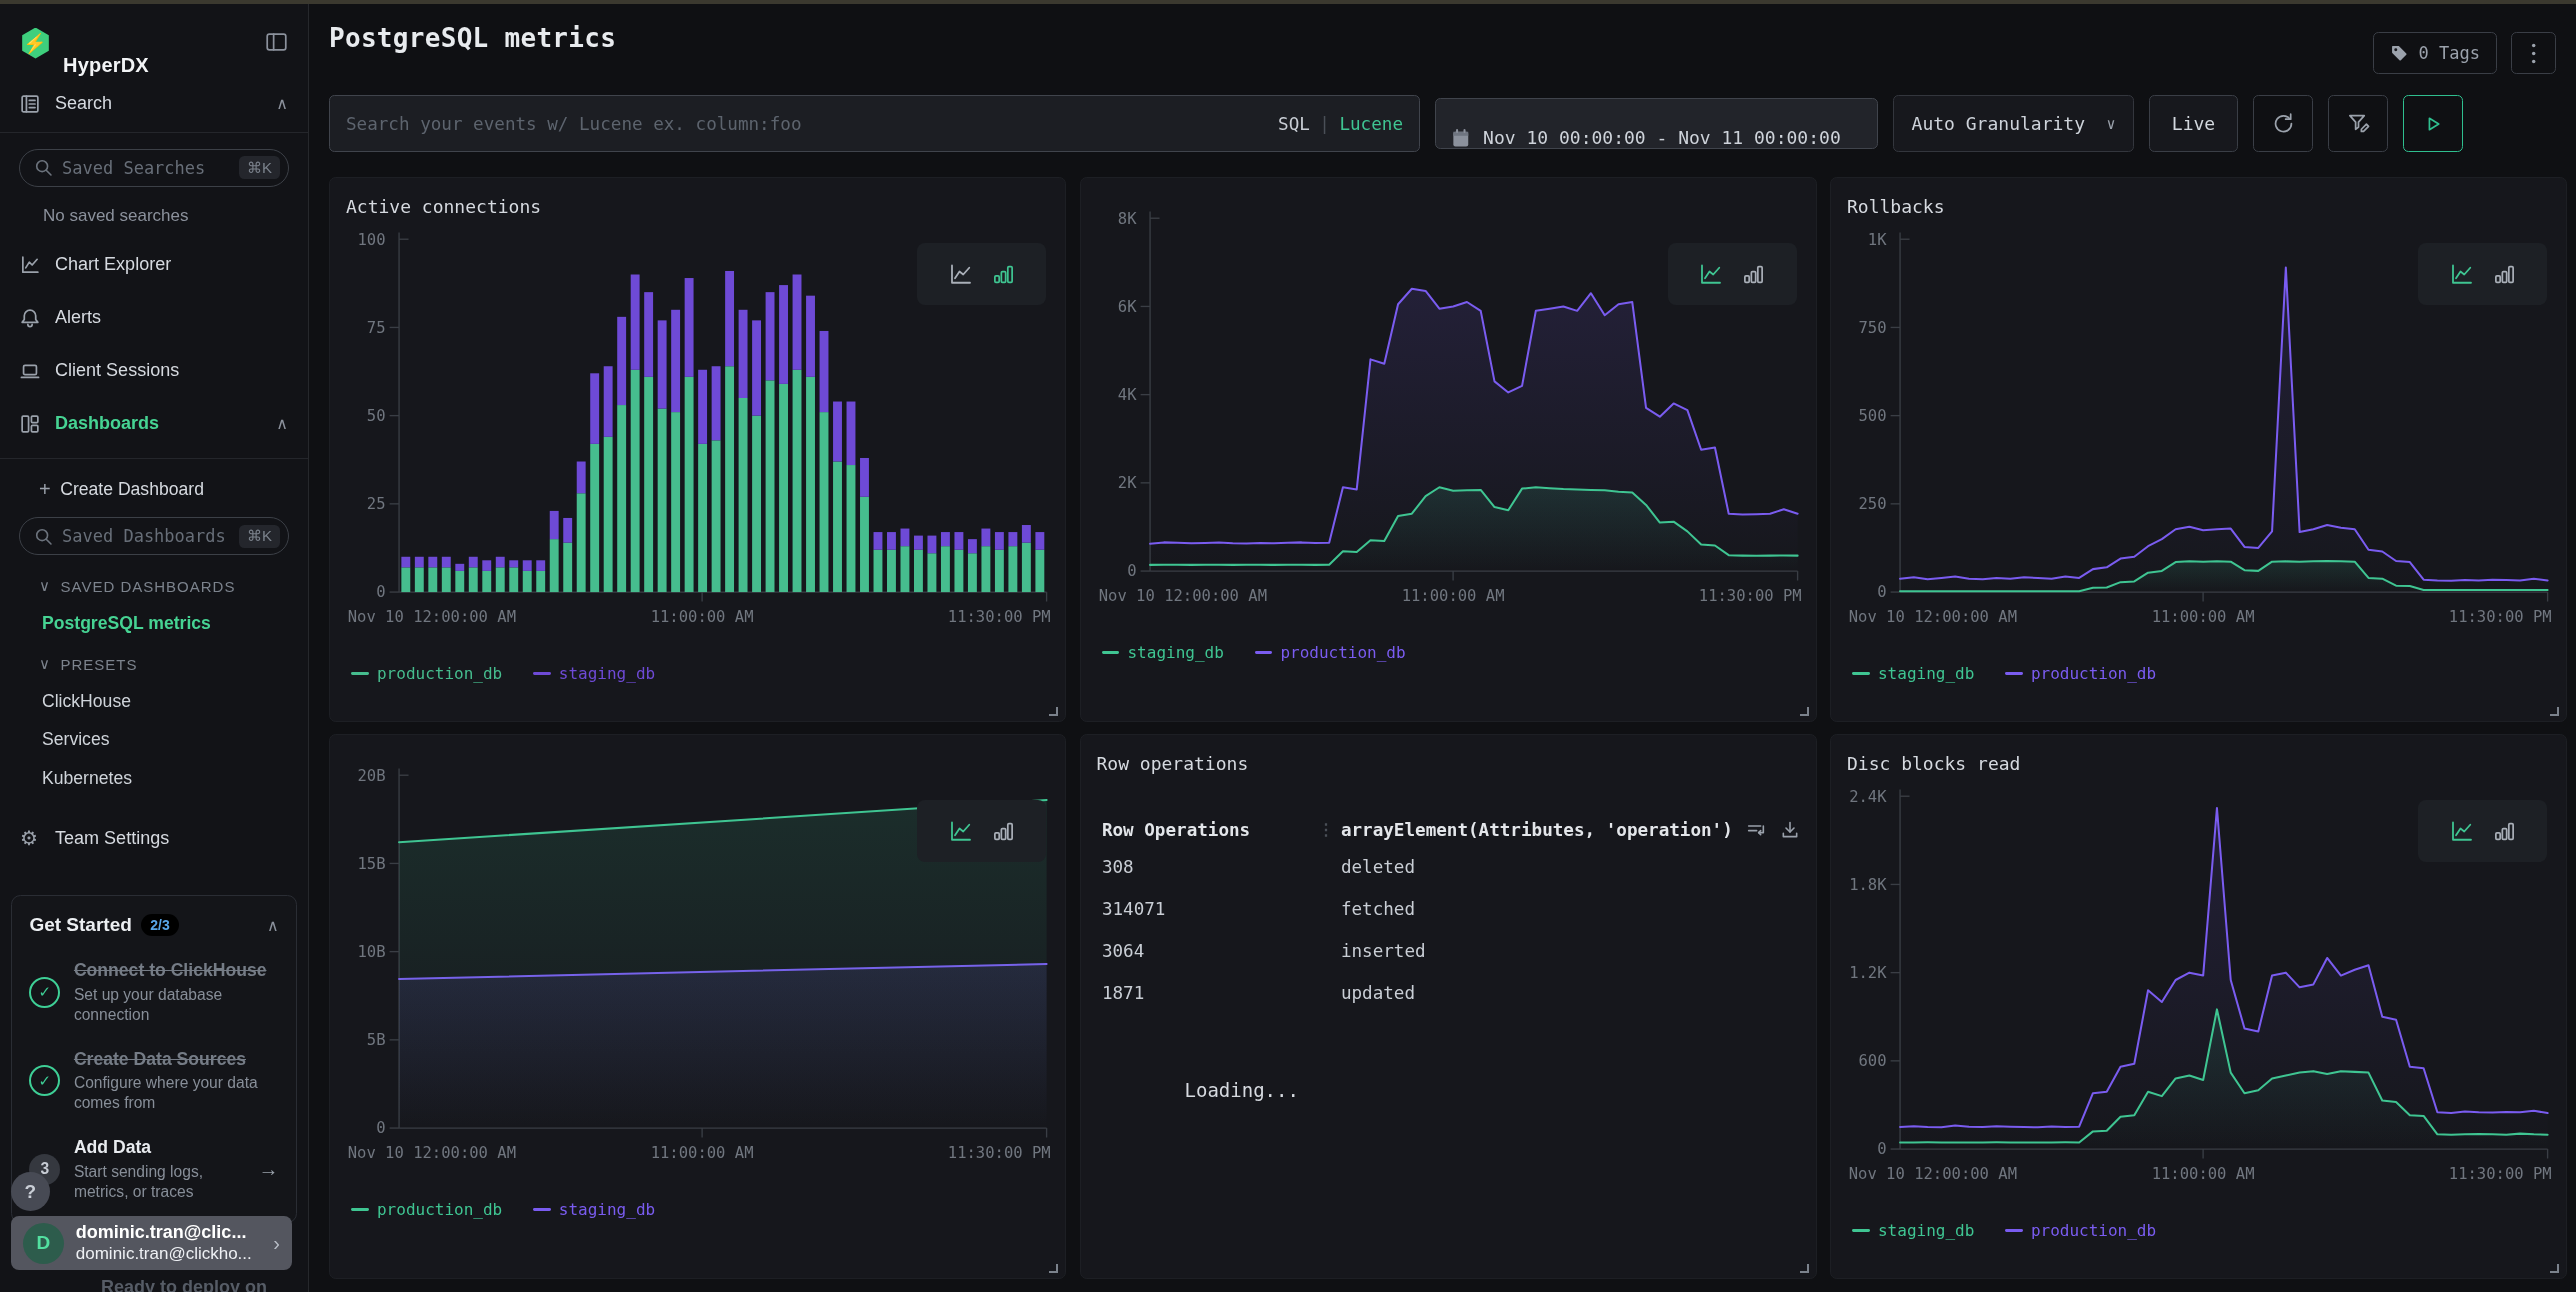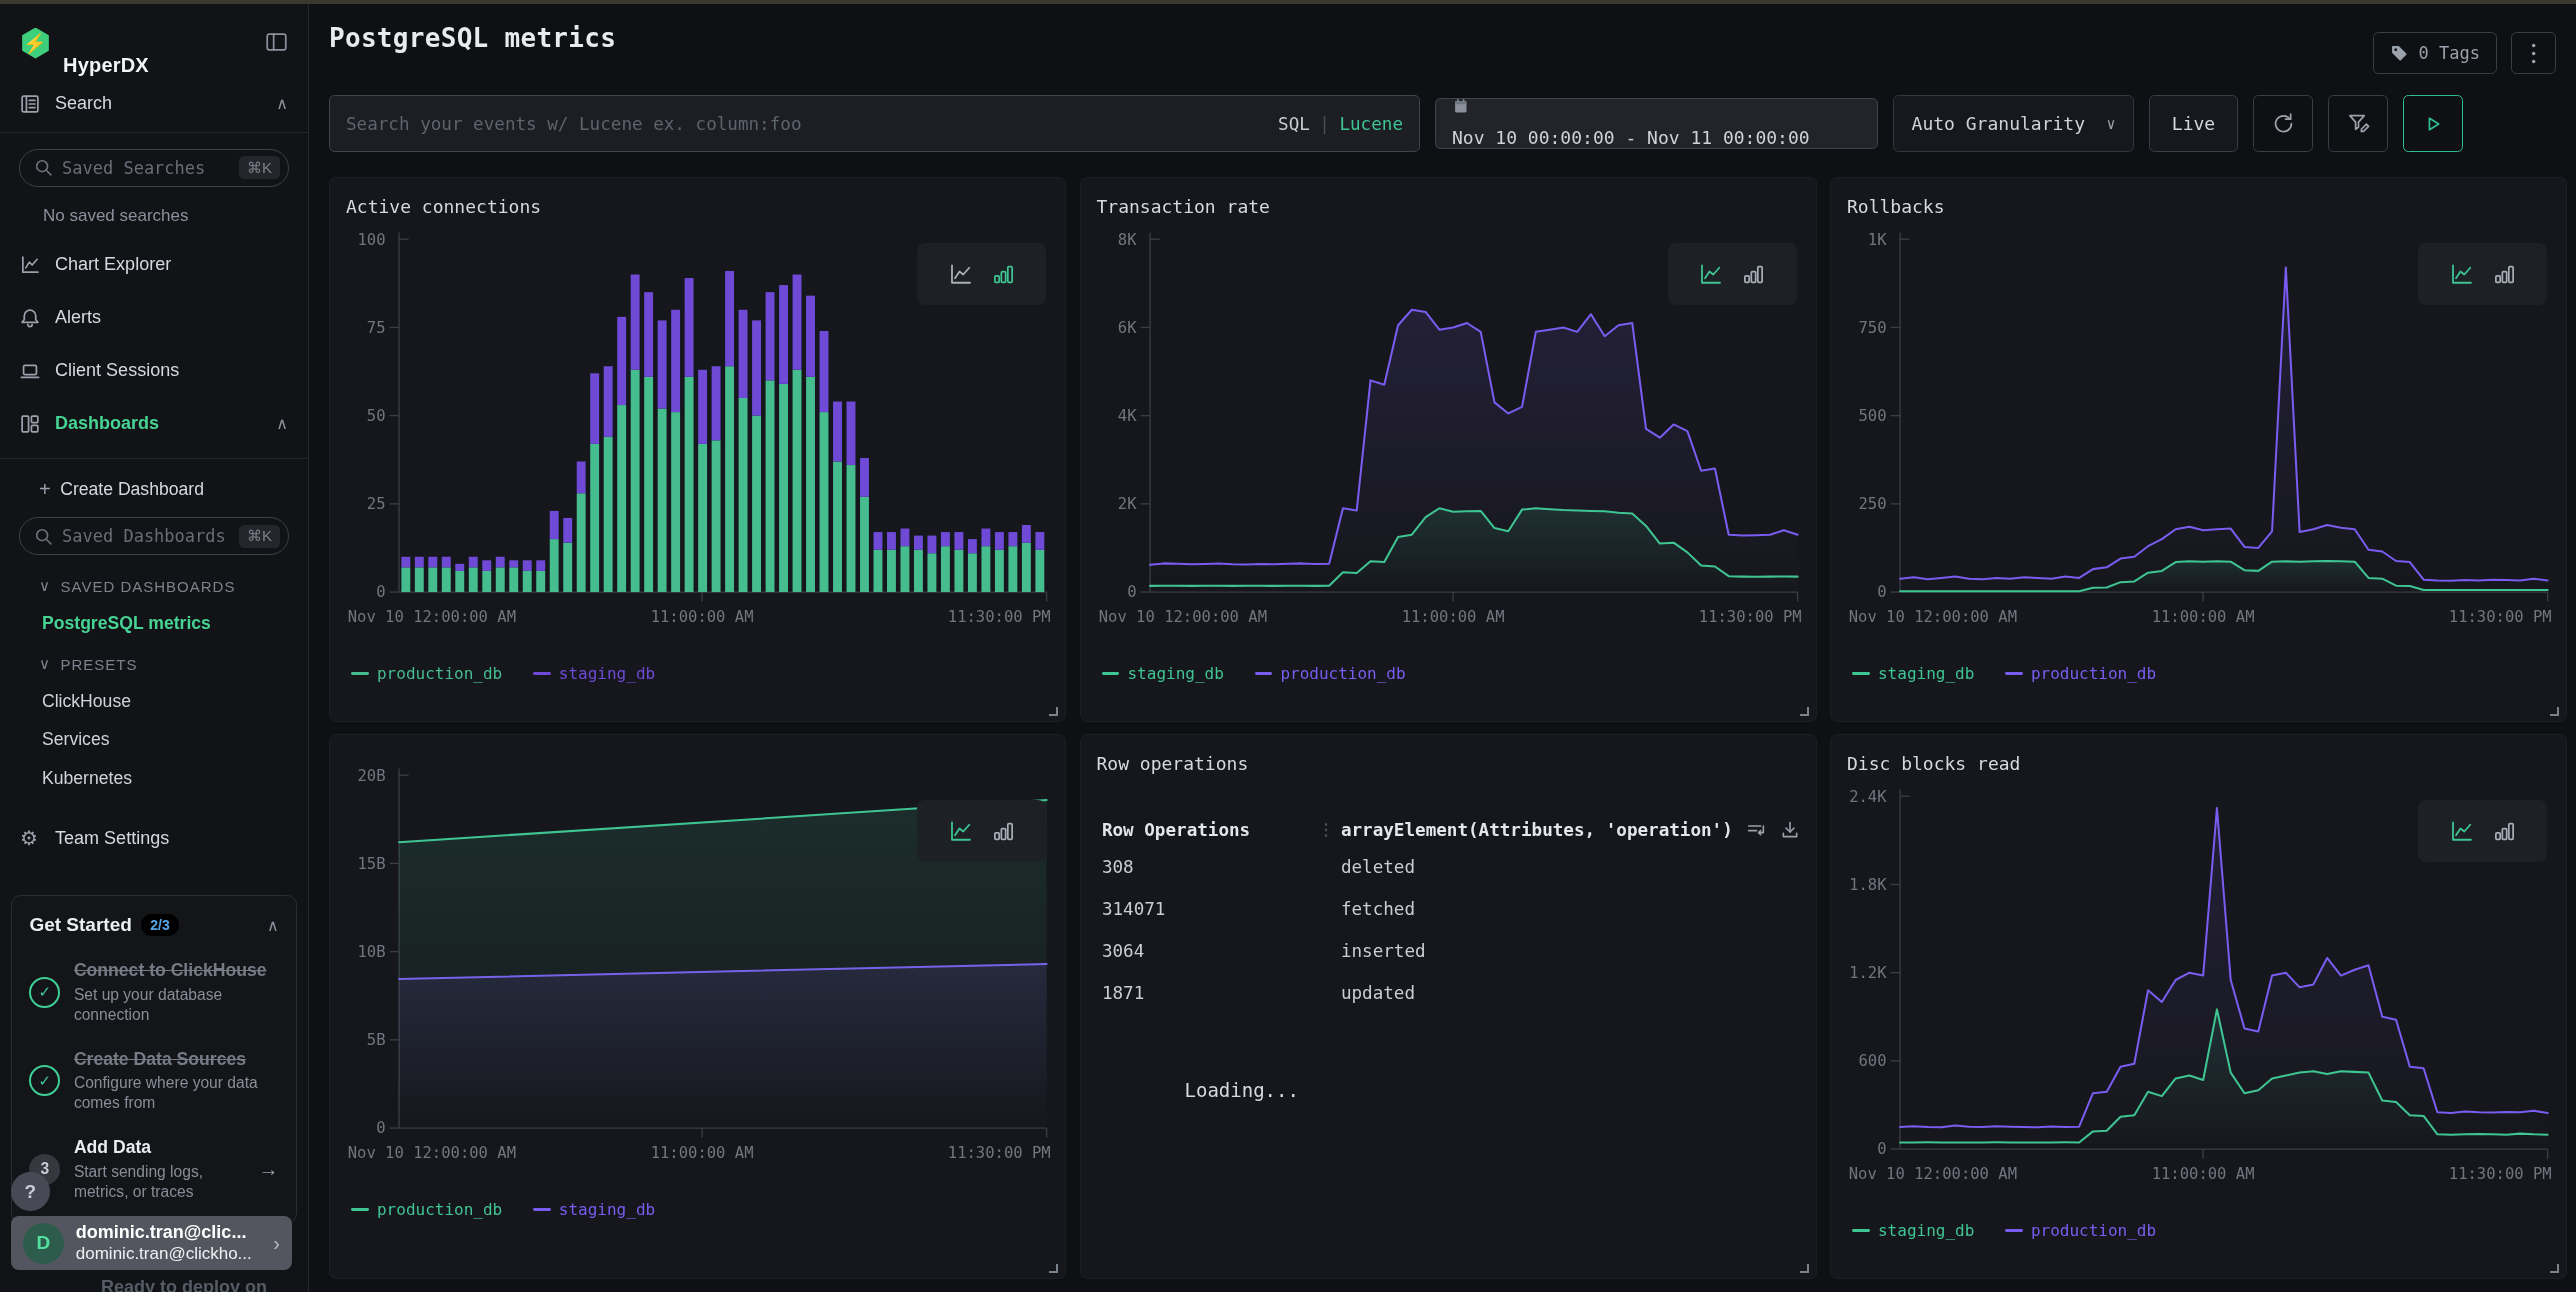--- a/index.html
+++ b/index.html
@@ -57,21 +57,21 @@
   .top-actions { position:absolute; top:28px; right:20px; display:flex; gap:14px; }
   .btn { display:flex; align-items:center; justify-content:center; gap:9.5px; border:1.4px solid #3a3e46; border-radius:5.4px; background:transparent; color:#9ba2ac; cursor:pointer; }
   .tags-btn { height:42px; padding:0 16px; font-size:17px; }
   .kebab-btn { height:42px; width:45px; }
   .controls { position:absolute; top:91px; left:19px; display:flex; gap:15px; align-items:center; }
   .searchbox { width:1091px; height:57px; background:#1c1e23; border:1.4px solid #40444c; border-radius:5.4px; display:flex; align-items:center; padding:0 16px; gap:10.8px; }
   .searchbox input { flex:1; background:transparent; border:none; outline:none; font-family:"DejaVu Sans Mono",monospace; font-size:17.6px; color:#c9ced5; }
   .searchbox input::placeholder { color:#5d646e; }
   .lang { display:flex; gap:9.5px; font-size:17.6px; align-items:center; }
   .lang .sql { color:#c9ced5; } .lang .sep { color:#4a4f57; } .lang .lucene { color:#3fc592; }
-  .datebox { width:443px; height:51px; background:#22242a; border:1.4px solid #40444c; border-radius:5.4px; display:flex; align-items:flex-start; gap:13.5px; padding:0 16px; font-size:18px; color:#ced3da; cursor:pointer;flex-direction:column; }
+  .datebox { width:443px; height:51px; background:#22242a; border:1.4px solid #40444c; border-radius:5.4px; display:flex; align-items:flex-end; gap:13.5px; padding:0 16px; font-size:18px; color:#ced3da; cursor:pointer; }
   .granbox { width:241px; height:57px; border:1.4px solid #33363d; border-radius:5.4px; background:#17181d; display:flex; align-items:center; justify-content:space-between; padding:0 17.6px; font-size:18px; color:#ced3da; cursor:pointer; }
   .granbox .chev { color:#9aa1ab; font-size:15px; }
   .livebtn { width:89px; height:57px; font-size:18px; color:#d3d8de; background:#17181d; }
   .iconbtn { width:60px; height:57px; }
   .playbtn { border-color:#2fbf8f; color:#2fbf8f; }
 
   
   .grid { position:absolute; top:173px; left:19px; display:grid; grid-template-columns:repeat(3,737px); grid-auto-rows:545px; gap:12px 13.5px; }
   .card { background:#16171c; border:0.7px solid #1d1f24; border-radius:6.8px; padding:17.6px 16px; position:relative; }
   .card-title { font-family:"DejaVu Sans Mono",monospace; font-size:18px; color:#d6dae0; }
@@ -457,21 +457,20 @@
           </span>
           <span class="li">
             <span class="dash" style="background: rgb(110, 74, 214);"></span>
             <span style="color: rgb(110, 74, 214);">staging_db</span>
           </span>
         </div>
       <div class="resize"></div>
     </article>
 
     <article class="card">
-      <div class="card-title">Transaction rate</div>
       <div class="toggle">
         <span class="tg tg-line on">
             <svg class="icon" width="24" height="23" viewBox="0 0 32 30">
               <path d="M4 3 v23 h24"></path>
               <polyline points="8,20 14,11 19,15 27,6"></polyline>
             </svg>
           </span>
         <span class="tg tg-bar">
             <svg class="icon" width="23" height="23" viewBox="0 0 32 30" stroke-width="2.2">
               <rect x="4" y="17" width="6" height="9" rx="1.5"></rect>

